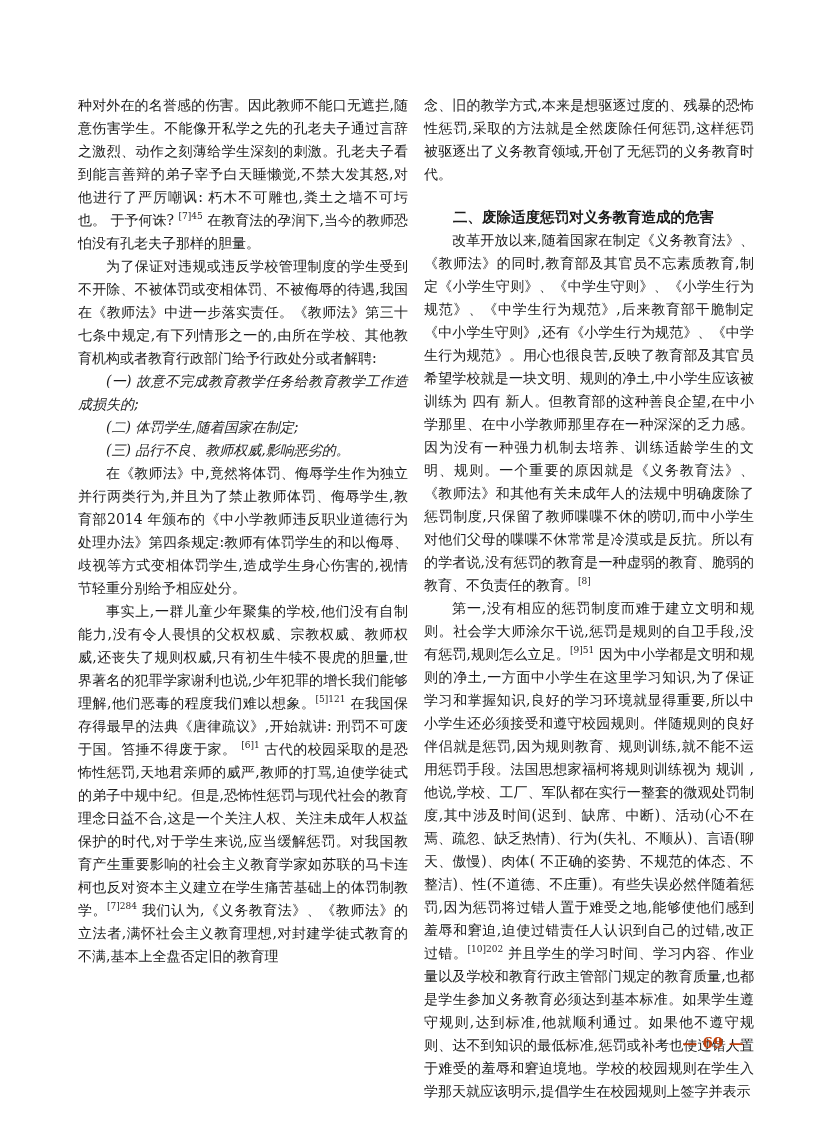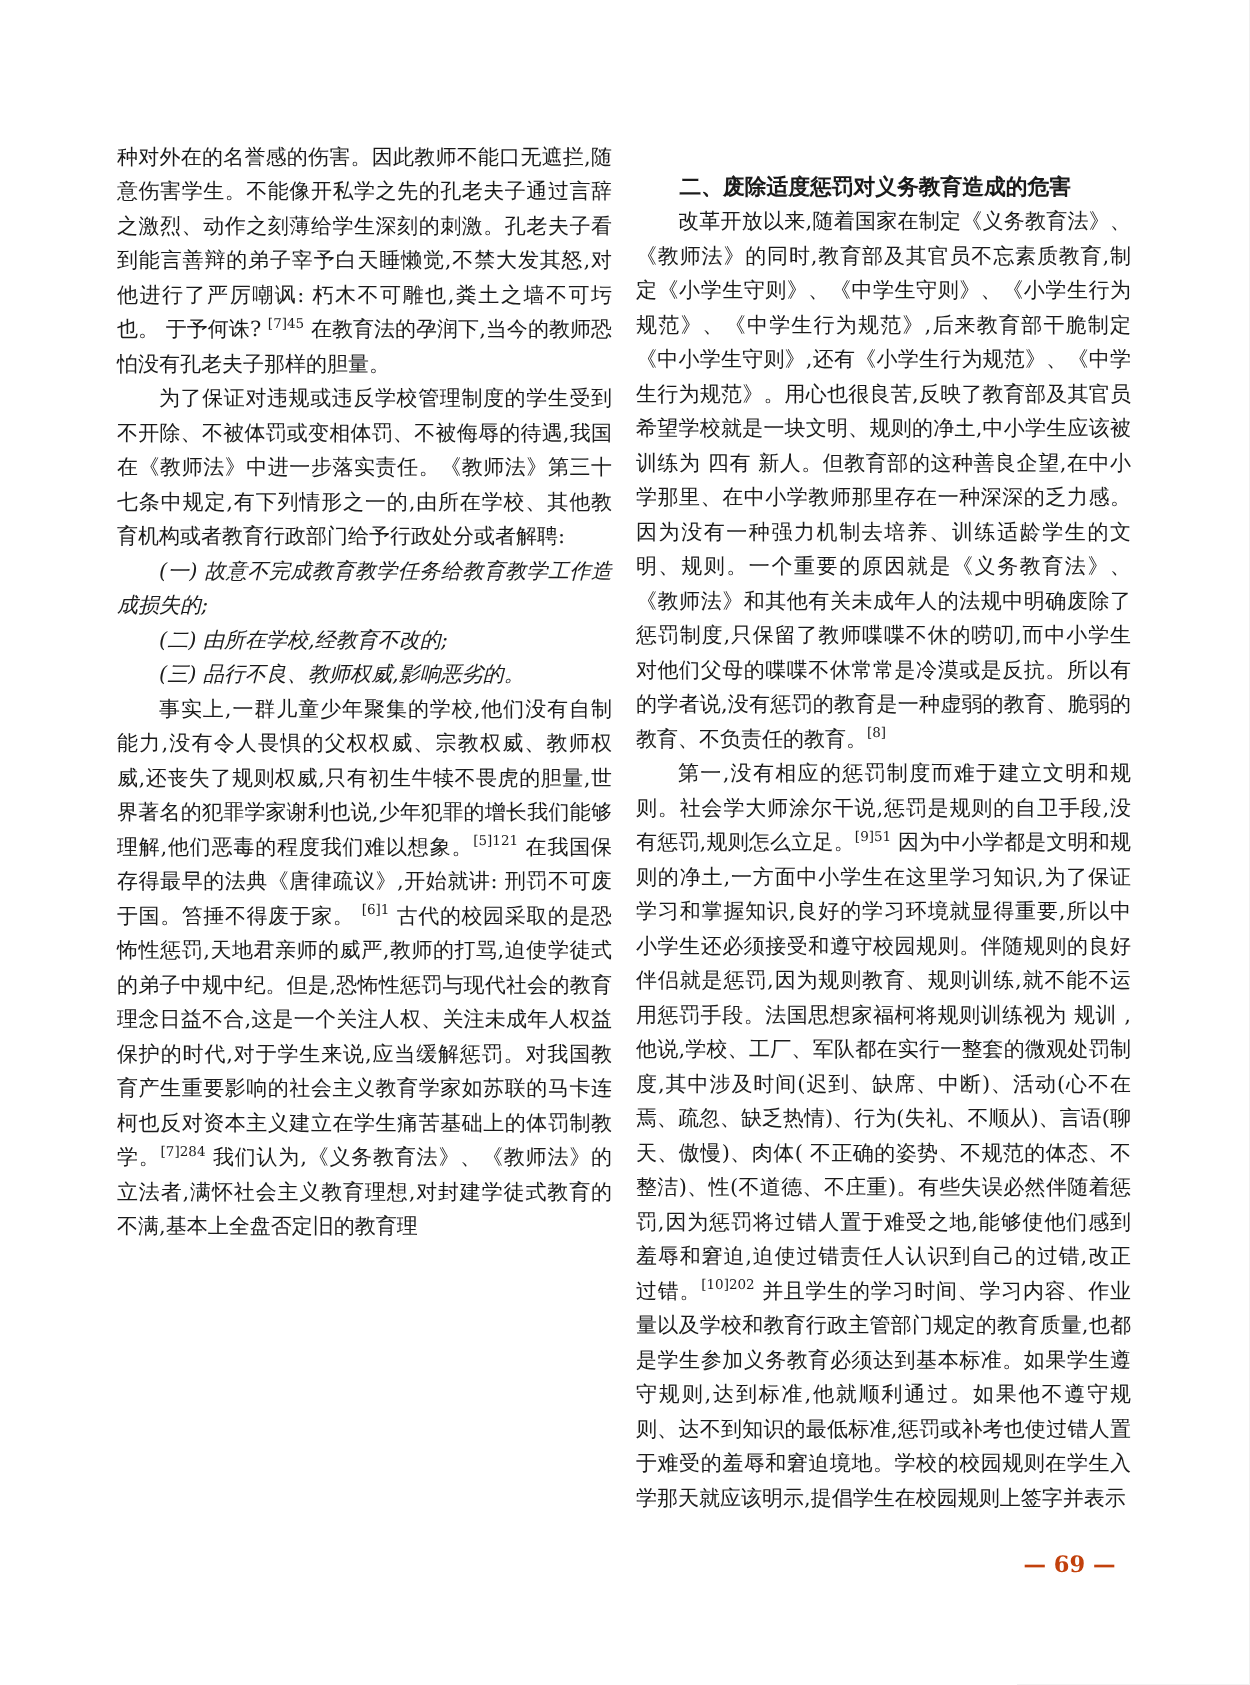--- a/index.html
+++ b/index.html
@@ -66,24 +66,26 @@
 </style>
 </head>
 <body>
 
 <div class="sheet">
   <div class="columns">
     <div class="col">
         <p class="blk blk-p"><span>种对外在的名誉感的伤害。因此教师不能口无遮拦,随意伤害学生。不能像开私学之先的孔老夫子通过言辞之激烈、动作之刻薄给学生深刻的刺激。孔老夫子看到能言善辩的弟子宰予白天睡懒觉,不禁大发其怒,对他进行了严厉嘲讽: 朽木不可雕也,粪土之墙不可圬也。 于予何诛? </span><sup class="cite">[7]45</sup><span> 在教育法的孕润下,当今的教师恐怕没有孔老夫子那样的胆量。</span></p>
         <p class="blk blk-p ind"><span>为了保证对违规或违反学校管理制度的学生受到不开除、不被体罚或变相体罚、不被侮辱的待遇,我国在《教师法》中进一步落实责任。《教师法》第三十七条中规定,有下列情形之一的,由所在学校、其他教育机构或者教育行政部门给予行政处分或者解聘:</span></p>
         <p class="blk blk-item ind"><span>(一) 故意不完成教育教学任务给教育教学工作造成损失的;</span></p>
-        <p class="blk blk-item ind"><span>(二) 由所在学校,经教育不改的;</span></p>
+        <p class="blk blk-item ind"><span>(二) 体罚学生,随着国家在制定;</span></p>
         <p class="blk blk-item ind"><span>(三) 品行不良、教师权威,影响恶劣的。</span></p>
+        <p class="blk blk-p ind"><span>在《教师法》中,竟然将体罚、侮辱学生作为独立并行两类行为,并且为了禁止教师体罚、侮辱学生,教育部2014 年颁布的《中小学教师违反职业道德行为处理办法》第四条规定:教师有体罚学生的和以侮辱、歧视等方式变相体罚学生,造成学生身心伤害的,视情节轻重分别给予相应处分。</span></p>
         <p class="blk blk-p ind"><span>事实上,一群儿童少年聚集的学校,他们没有自制能力,没有令人畏惧的父权权威、宗教权威、教师权威,还丧失了规则权威,只有初生牛犊不畏虎的胆量,世界著名的犯罪学家谢利也说,少年犯罪的增长我们能够理解,他们恶毒的程度我们难以想象。</span><sup class="cite">[5]121</sup><span> 在我国保存得最早的法典《唐律疏议》,开始就讲: 刑罚不可废于国。笞捶不得废于家。 </span><sup class="cite">[6]1</sup><span> 古代的校园采取的是恐怖性惩罚,天地君亲师的威严,教师的打骂,迫使学徒式的弟子中规中纪。但是,恐怖性惩罚与现代社会的教育理念日益不合,这是一个关注人权、关注未成年人权益保护的时代,对于学生来说,应当缓解惩罚。对我国教育产生重要影响的社会主义教育学家如苏联的马卡连柯也反对资本主义建立在学生痛苦基础上的体罚制教学。</span><sup class="cite">[7]284</sup><span> 我们认为,《义务教育法》、《教师法》的立法者,满怀社会主义教育理想,对封建学徒式教育的不满,基本上全盘否定旧的教育理</span></p>
       </div>
     <div class="col">
+        <p class="blk blk-p"><span>念、旧的教学方式,本来是想驱逐过度的、残暴的恐怖性惩罚,采取的方法就是全然废除任何惩罚,这样惩罚被驱逐出了义务教育领域,开创了无惩罚的义务教育时代。</span></p>
         <p class="blk blk-heading ind"><span>二、废除适度惩罚对义务教育造成的危害</span></p>
         <p class="blk blk-p ind"><span>改革开放以来,随着国家在制定《义务教育法》、《教师法》的同时,教育部及其官员不忘素质教育,制定《小学生守则》、《中学生守则》、《小学生行为规范》、《中学生行为规范》,后来教育部干脆制定《中小学生守则》,还有《小学生行为规范》、《中学生行为规范》。用心也很良苦,反映了教育部及其官员希望学校就是一块文明、规则的净土,中小学生应该被训练为 四有 新人。但教育部的这种善良企望,在中小学那里、在中小学教师那里存在一种深深的乏力感。因为没有一种强力机制去培养、训练适龄学生的文明、规则。一个重要的原因就是《义务教育法》、《教师法》和其他有关未成年人的法规中明确废除了惩罚制度,只保留了教师喋喋不休的唠叨,而中小学生对他们父母的喋喋不休常常是冷漠或是反抗。所以有的学者说,没有惩罚的教育是一种虚弱的教育、脆弱的教育、不负责任的教育。</span><sup class="cite">[8]</sup></p>
         <p class="blk blk-p ind"><span>第一,没有相应的惩罚制度而难于建立文明和规则。社会学大师涂尔干说,惩罚是规则的自卫手段,没有惩罚,规则怎么立足。</span><sup class="cite">[9]51</sup><span> 因为中小学都是文明和规则的净土,一方面中小学生在这里学习知识,为了保证学习和掌握知识,良好的学习环境就显得重要,所以中小学生还必须接受和遵守校园规则。伴随规则的良好伴侣就是惩罚,因为规则教育、规则训练,就不能不运用惩罚手段。法国思想家福柯将规则训练视为 规训 ,他说,学校、工厂、军队都在实行一整套的微观处罚制度,其中涉及时间(迟到、缺席、中断)、活动(心不在焉、疏忽、缺乏热情)、行为(失礼、不顺从)、言语(聊天、傲慢)、肉体( 不正确的姿势、不规范的体态、不整洁)、性(不道德、不庄重)。有些失误必然伴随着惩罚,因为惩罚将过错人置于难受之地,能够使他们感到羞辱和窘迫,迫使过错责任人认识到自己的过错,改正过错。</span><sup class="cite">[10]202</sup><span> 并且学生的学习时间、学习内容、作业量以及学校和教育行政主管部门规定的教育质量,也都是学生参加义务教育必须达到基本标准。如果学生遵守规则,达到标准,他就顺利通过。如果他不遵守规则、达不到知识的最低标准,惩罚或补考也使过错人置于难受的羞辱和窘迫境地。学校的校园规则在学生入学那天就应该明示,提倡学生在校园规则上签字并表示</span></p>
       </div>
   </div>
   <div class="page-number">— 69 —</div>
 </div>
 
 </body></html>

